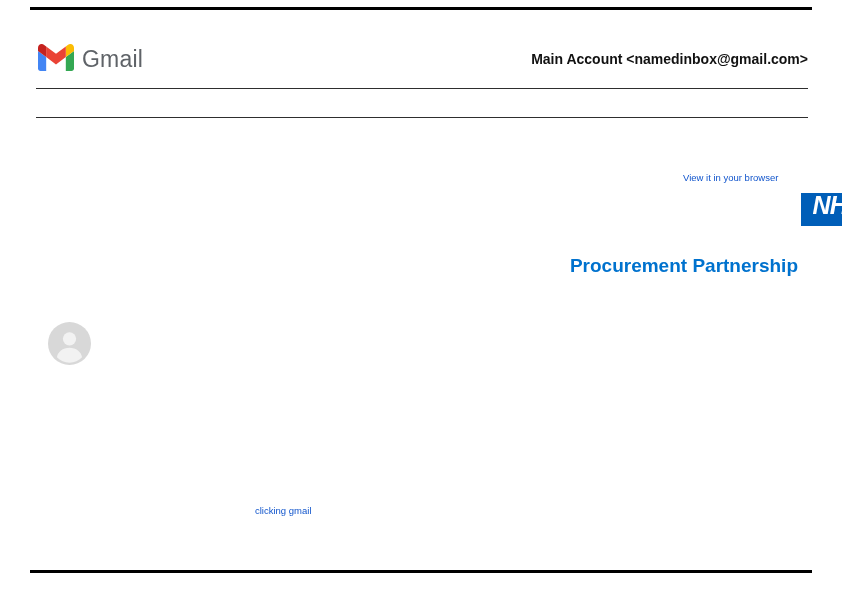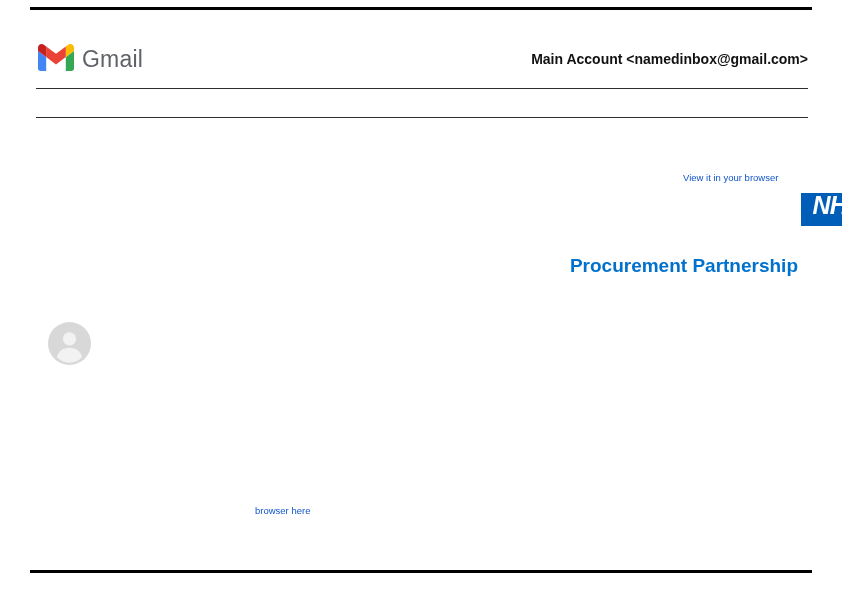--- a/index.html
+++ b/index.html
@@ -152,17 +152,17 @@
   <div class="sender-avatar">
     <span>
       <svg viewBox="0 0 24 24" width="43" height="43" aria-hidden="true">
         <circle cx="12" cy="12" r="12" fill="#d8d8d8"></circle>
         <circle cx="12" cy="9.4" r="3.7" fill="#f2f2f2"></circle>
         <path d="M12 14.4c-3.7 0-6.6 2.3-7 5.3 1.8 1.9 4.3 3 7 3s5.2-1.1 7-3c-.4-3-3.3-5.3-7-5.3z" fill="#f2f2f2"></path>
       </svg>
     </span>
   </div>
 
-  <span class="clicking-here">browser here</span>
+  <span class="clicking-here">clicking gmail</span>
 
   <div class="page-border bottom"></div>
 
 </div>
 
 </body></html>

